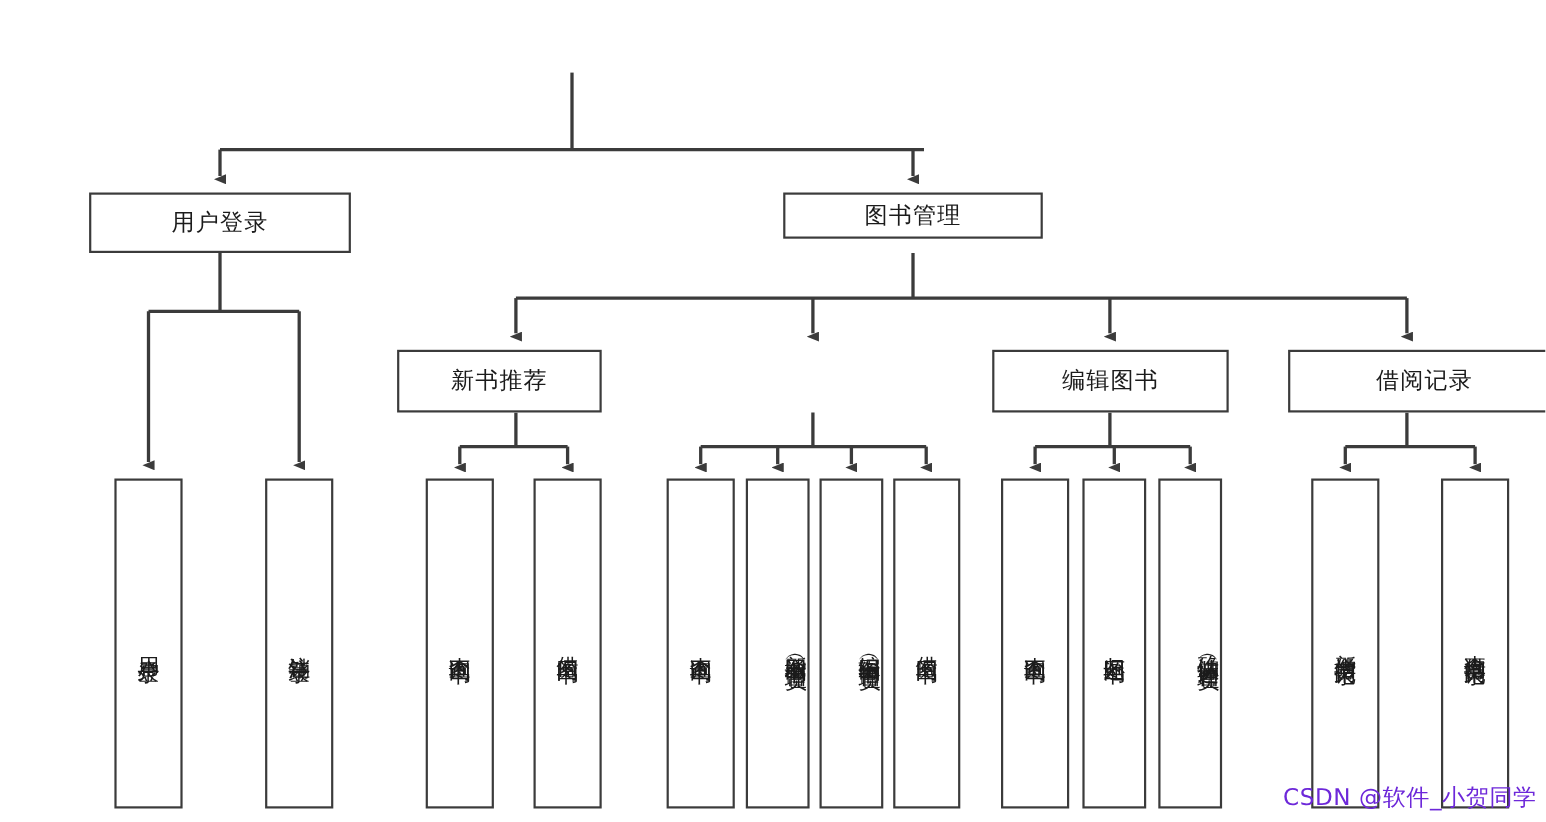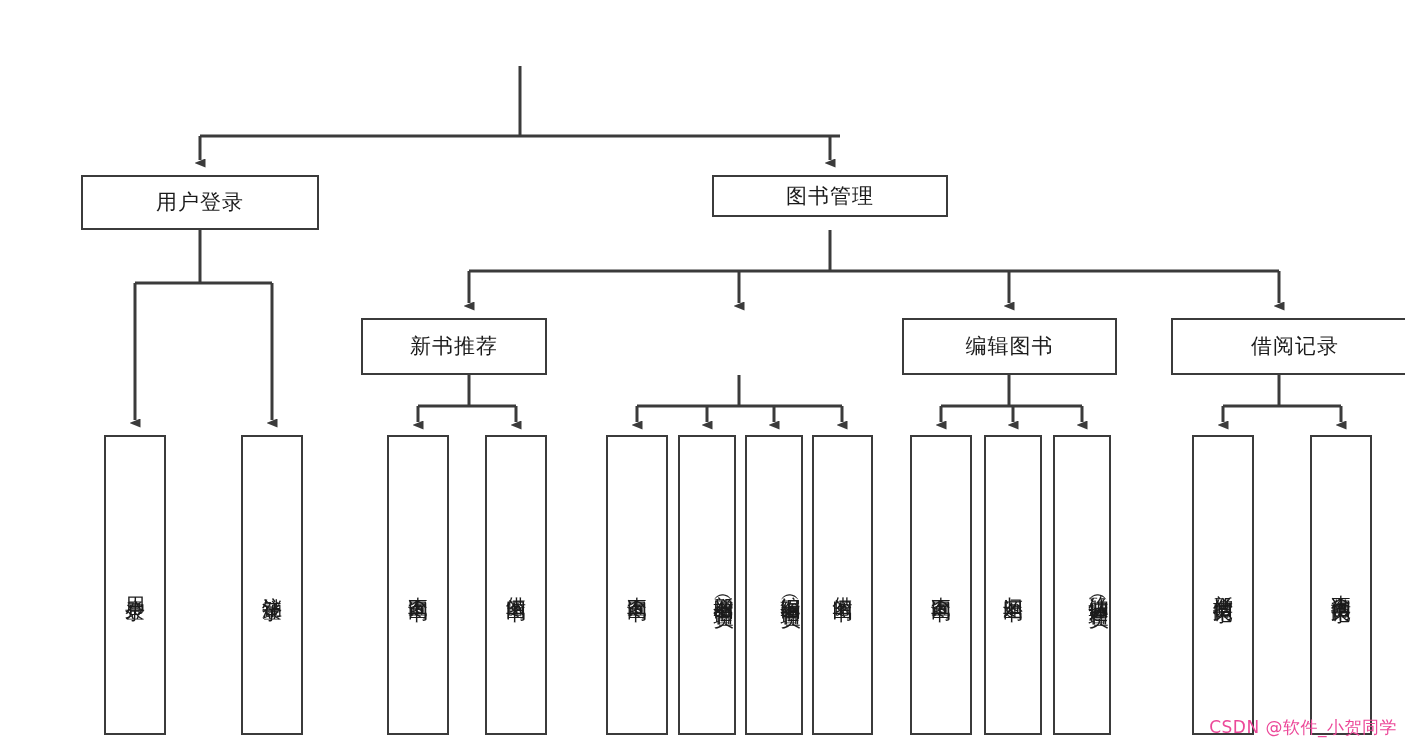--- a/index.html
+++ b/index.html
@@ -54,22 +54,22 @@
   .node.vert.midalign {
     align-items: center;
     padding-top: 0;
   }
   .node-label {
     display: block;
     line-height: 1.05;
   }
   .watermark {
     position: absolute;
-    font-size: 17px;
-    color: #ec4899;
+    font-size: 21px;
+    color: #6d28d9;
     white-space: nowrap;
     letter-spacing: 0.5px;
   }
 </style>
 </head>
 <body>
 
 <div id="diagram-root">
 
   <svg class="connectors" viewBox="0 0 1405 747" xmlns="http://www.w3.org/2000/svg">

